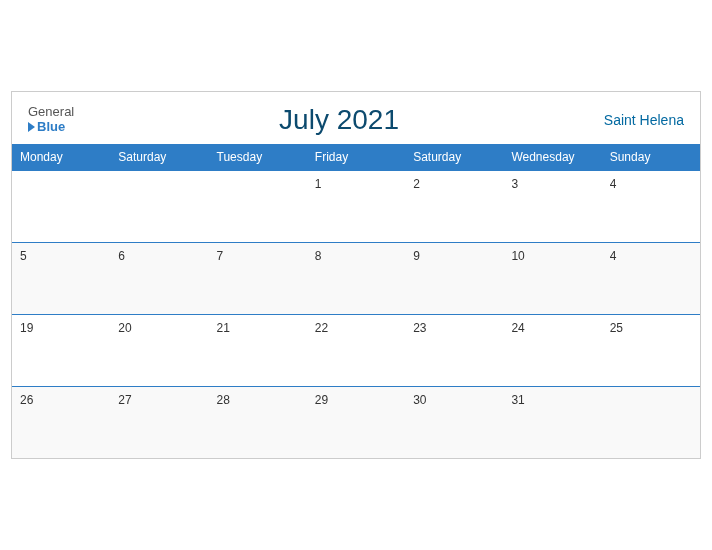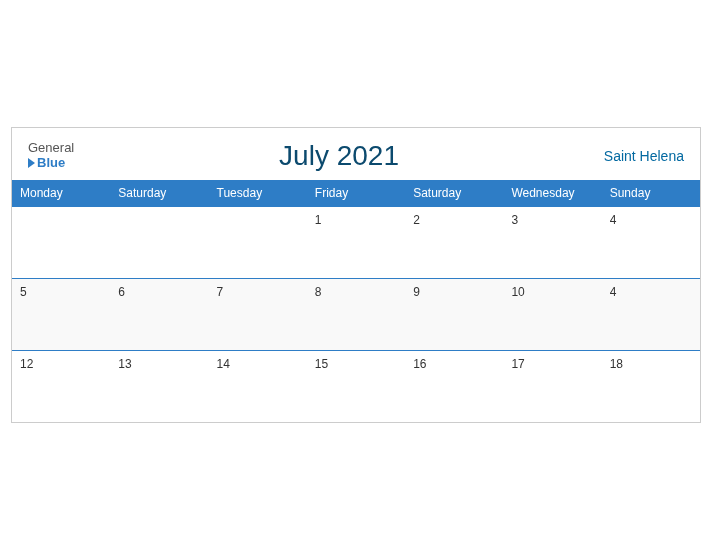--- a/index.html
+++ b/index.html
@@ -139,23 +139,32 @@
         <tr>
           <td><span class="day-number">5</span></td>
           <td><span class="day-number">6</span></td>
           <td><span class="day-number">7</span></td>
           <td><span class="day-number">8</span></td>
           <td><span class="day-number">9</span></td>
           <td><span class="day-number">10</span></td>
           <td><span class="day-number">4</span></td>
         </tr>
         <tr>
-          <td><span class="day-number">12</span></td>
-          <td><span class="day-number">13</span></td>
-          <td><span class="day-number">14</span></td>
-          <td><span class="day-number">15</span></td>
-          <td><span class="day-number">16</span></td>
-          <td><span class="day-number">17</span></td>
-          <td><span class="day-number">18</span></td>
+          <td><span class="day-number">19</span></td>
+          <td><span class="day-number">20</span></td>
+          <td><span class="day-number">21</span></td>
+          <td><span class="day-number">22</span></td>
+          <td><span class="day-number">23</span></td>
+          <td><span class="day-number">24</span></td>
+          <td><span class="day-number">25</span></td>
+        </tr>
+        <tr>
+          <td><span class="day-number">26</span></td>
+          <td><span class="day-number">27</span></td>
+          <td><span class="day-number">28</span></td>
+          <td><span class="day-number">29</span></td>
+          <td><span class="day-number">30</span></td>
+          <td><span class="day-number">31</span></td>
+          <td class="empty-cell"></td>
         </tr>
       </tbody>
   </table>
 </div>
 
 </body></html>

